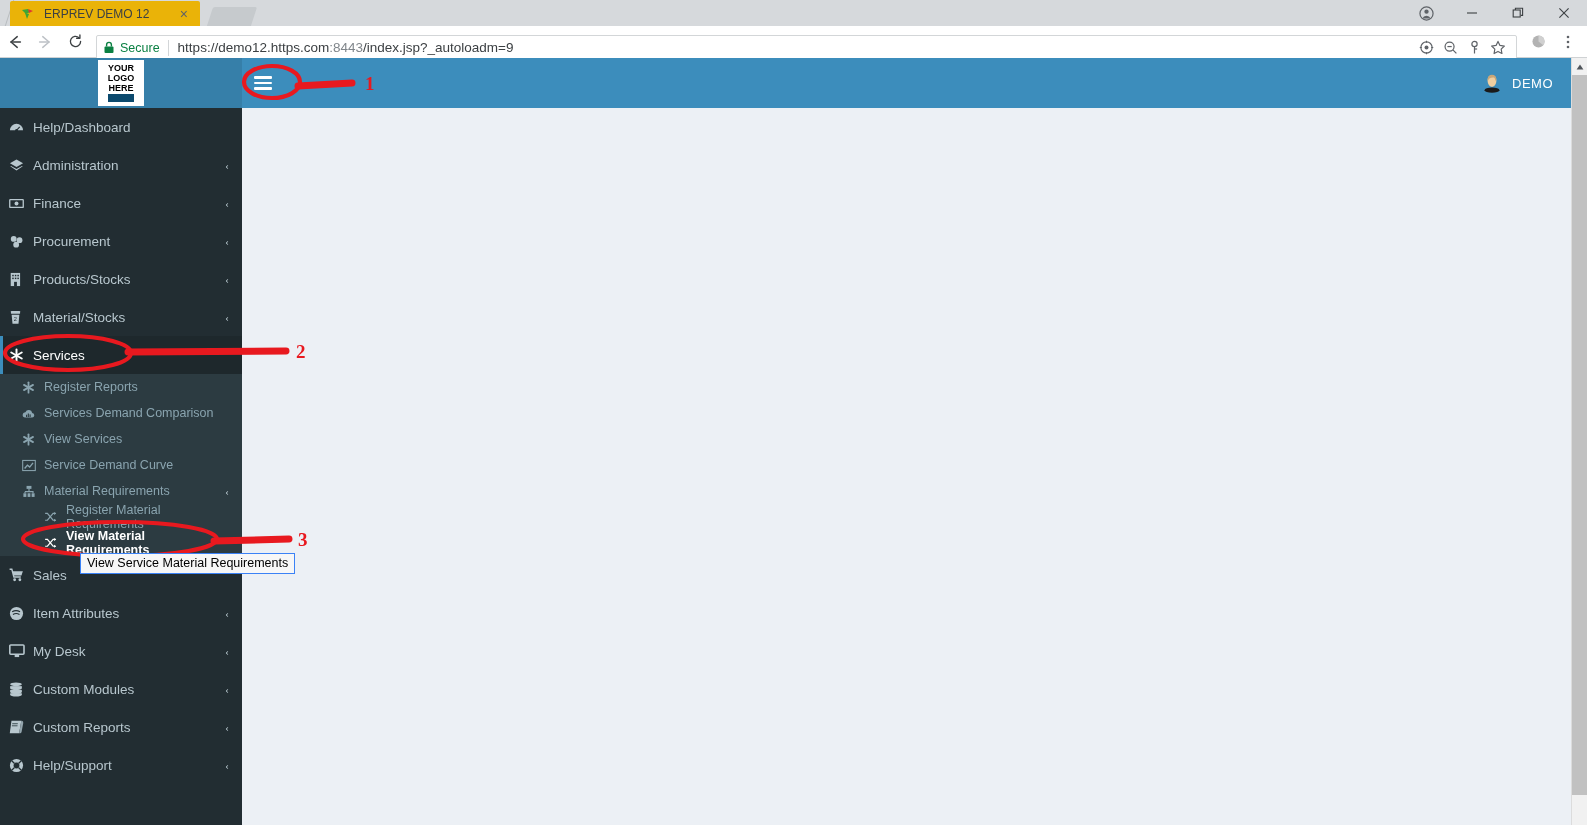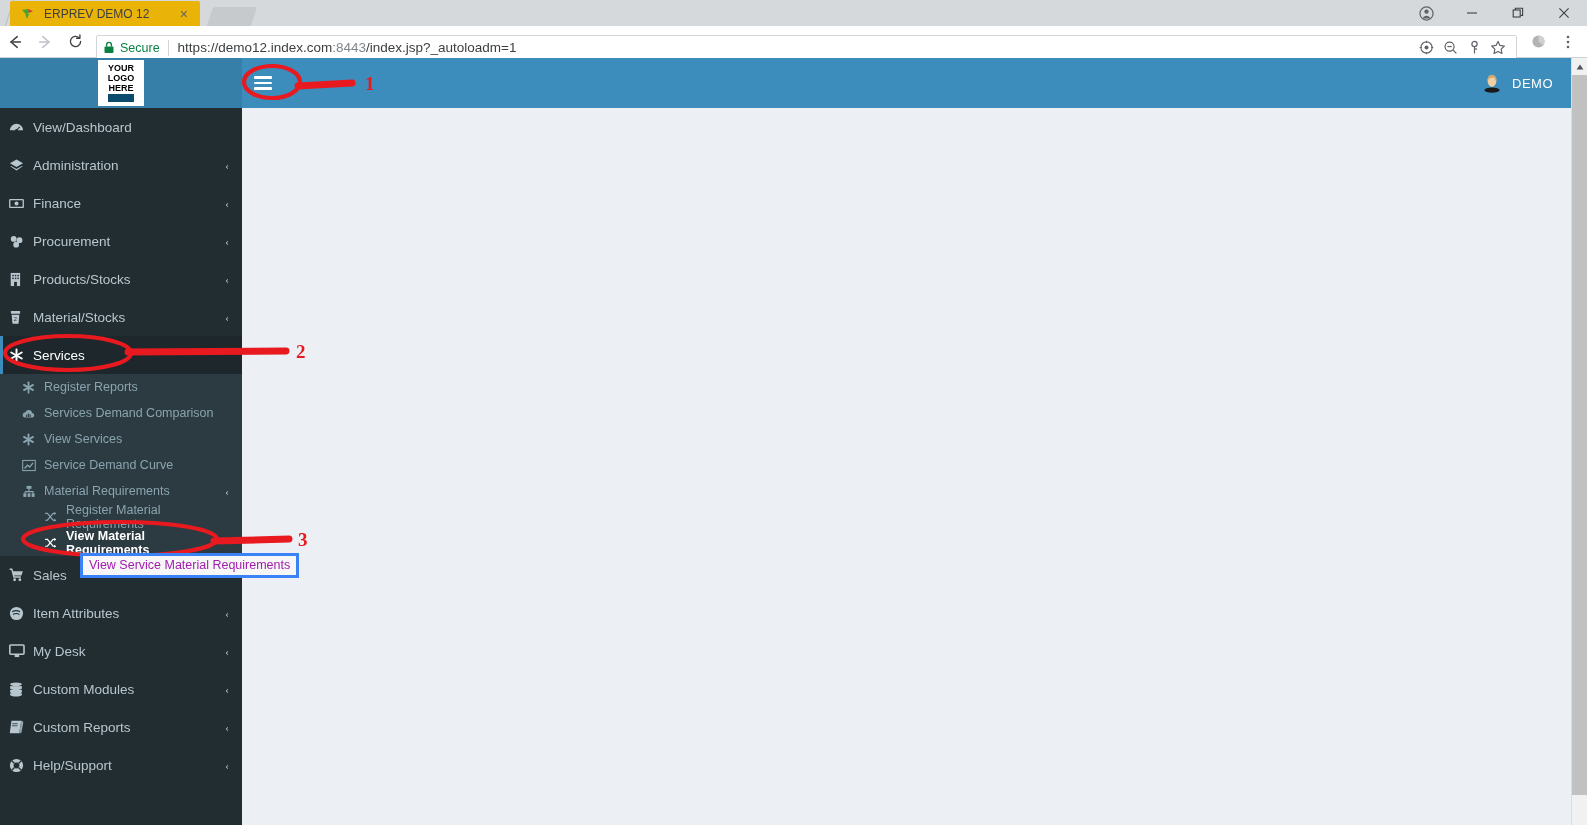--- a/index.html
+++ b/index.html
@@ -246,23 +246,23 @@
     color: #e8191f;
     font-family: "Liberation Serif", serif;
     font-weight: bold; font-size: 19px;
   }
 
   
   .tooltip {
     position: absolute;
     left: 80px; top: 553px;
     background: #f7f7f7;
-    border: 3px solid #3b82f6;
+    border: 1px solid #3b82f6;
     padding: 2px 6px 3px 6px;
-    font-size: 12.5px; color: #a21caf;
+    font-size: 12.5px; color: #000000;
     white-space: nowrap;
     z-index: 60;
   }
 </style>
 </head>
 <body>
 
 <div class="browser-tabstrip">
   <div class="tab-leading-slant"></div>
   <div class="tab">
@@ -328,21 +328,21 @@
 
   <div class="omnibox">
     <span class="lock-icon">
       <svg width="12" height="13" viewBox="0 0 12 13">
         <rect x="1.5" y="5.4" width="9" height="6.6" rx="1" fill="#0b8043"></rect>
         <path d="M3.6 5.4V3.8a2.4 2.4 0 0 1 4.8 0v1.6" fill="none" stroke="#0b8043" stroke-width="1.4"></path>
       </svg>
     </span>
     <span class="secure-label">Secure</span>
     <span class="omni-divider"></span>
-    <span class="omni-url"><span>https://</span><span>demo12.index.com</span><span class="dim">:8443</span><span>/index.jsp?_autoloadm=1</span></span>
+    <span class="omni-url"><span>https://</span><span>demo12.https.com</span><span class="dim">:8443</span><span>/index.jsp?_autoloadm=9</span></span>
     <span class="omni-actions">
       <span class="omni-icon">
         <svg width="15" height="15" viewBox="0 0 16 16">
           <circle cx="8" cy="8" r="6" fill="none" stroke="#5f6368" stroke-width="1.2"></circle>
           <circle cx="8" cy="8" r="2.1" fill="#5f6368"></circle>
           <line x1="8" y1="0.8" x2="8" y2="3" stroke="#5f6368" stroke-width="1.2"></line>
           <line x1="8" y1="13" x2="8" y2="15.2" stroke="#5f6368" stroke-width="1.2"></line>
           <line x1="0.8" y1="8" x2="3" y2="8" stroke="#5f6368" stroke-width="1.2"></line>
           <line x1="13" y1="8" x2="15.2" y2="8" stroke="#5f6368" stroke-width="1.2"></line>
         </svg>
@@ -419,21 +419,21 @@
   <div class="sidebar">
 
     <div class="menu-item">
       <span class="mi-icon">
         <svg width="15" height="15" viewBox="0 0 16 16">
             <path d="M1 11a7 7 0 0 1 14 0z" fill="#b8c7ce"></path>
             <circle cx="8" cy="11" r="1.4" fill="#222d32"></circle>
             <line x1="8" y1="11" x2="11.4" y2="7.4" stroke="#222d32" stroke-width="1.2"></line>
           </svg>
       </span>
-      <span class="mi-label">View/Dashboard</span>
+      <span class="mi-label">Help/Dashboard</span>
       <span class="mi-arrow"></span>
     </div>
 
     <div class="menu-item">
       <span class="mi-icon">
         <svg width="15" height="15" viewBox="0 0 16 16">
             <path d="M8 1.6L15 5.6 8 9.6 1 5.6z" fill="#b8c7ce"></path>
             <path d="M2.2 8.4L8 11.8l5.8-3.4.9.5L8 13.2 1.3 8.9z" fill="#b8c7ce"></path>
           </svg>
       </span>

